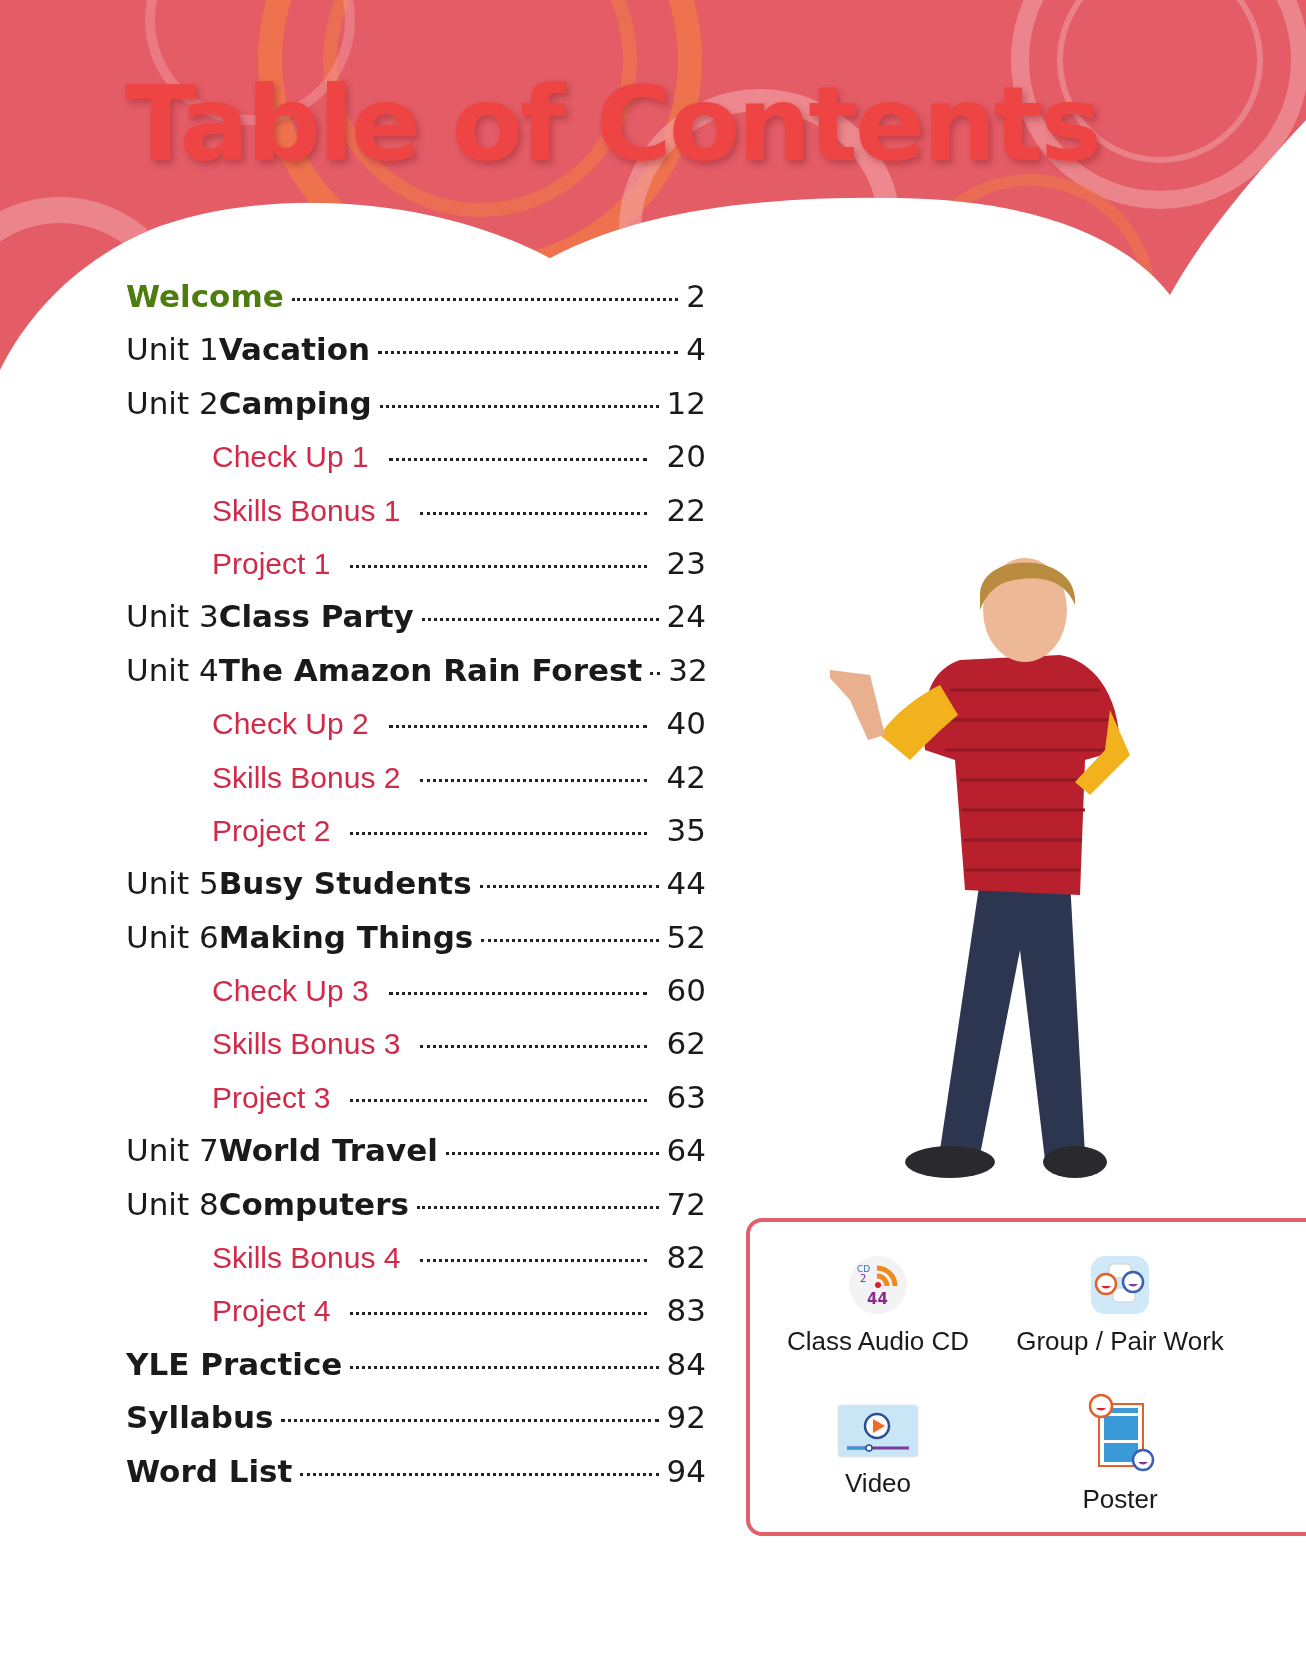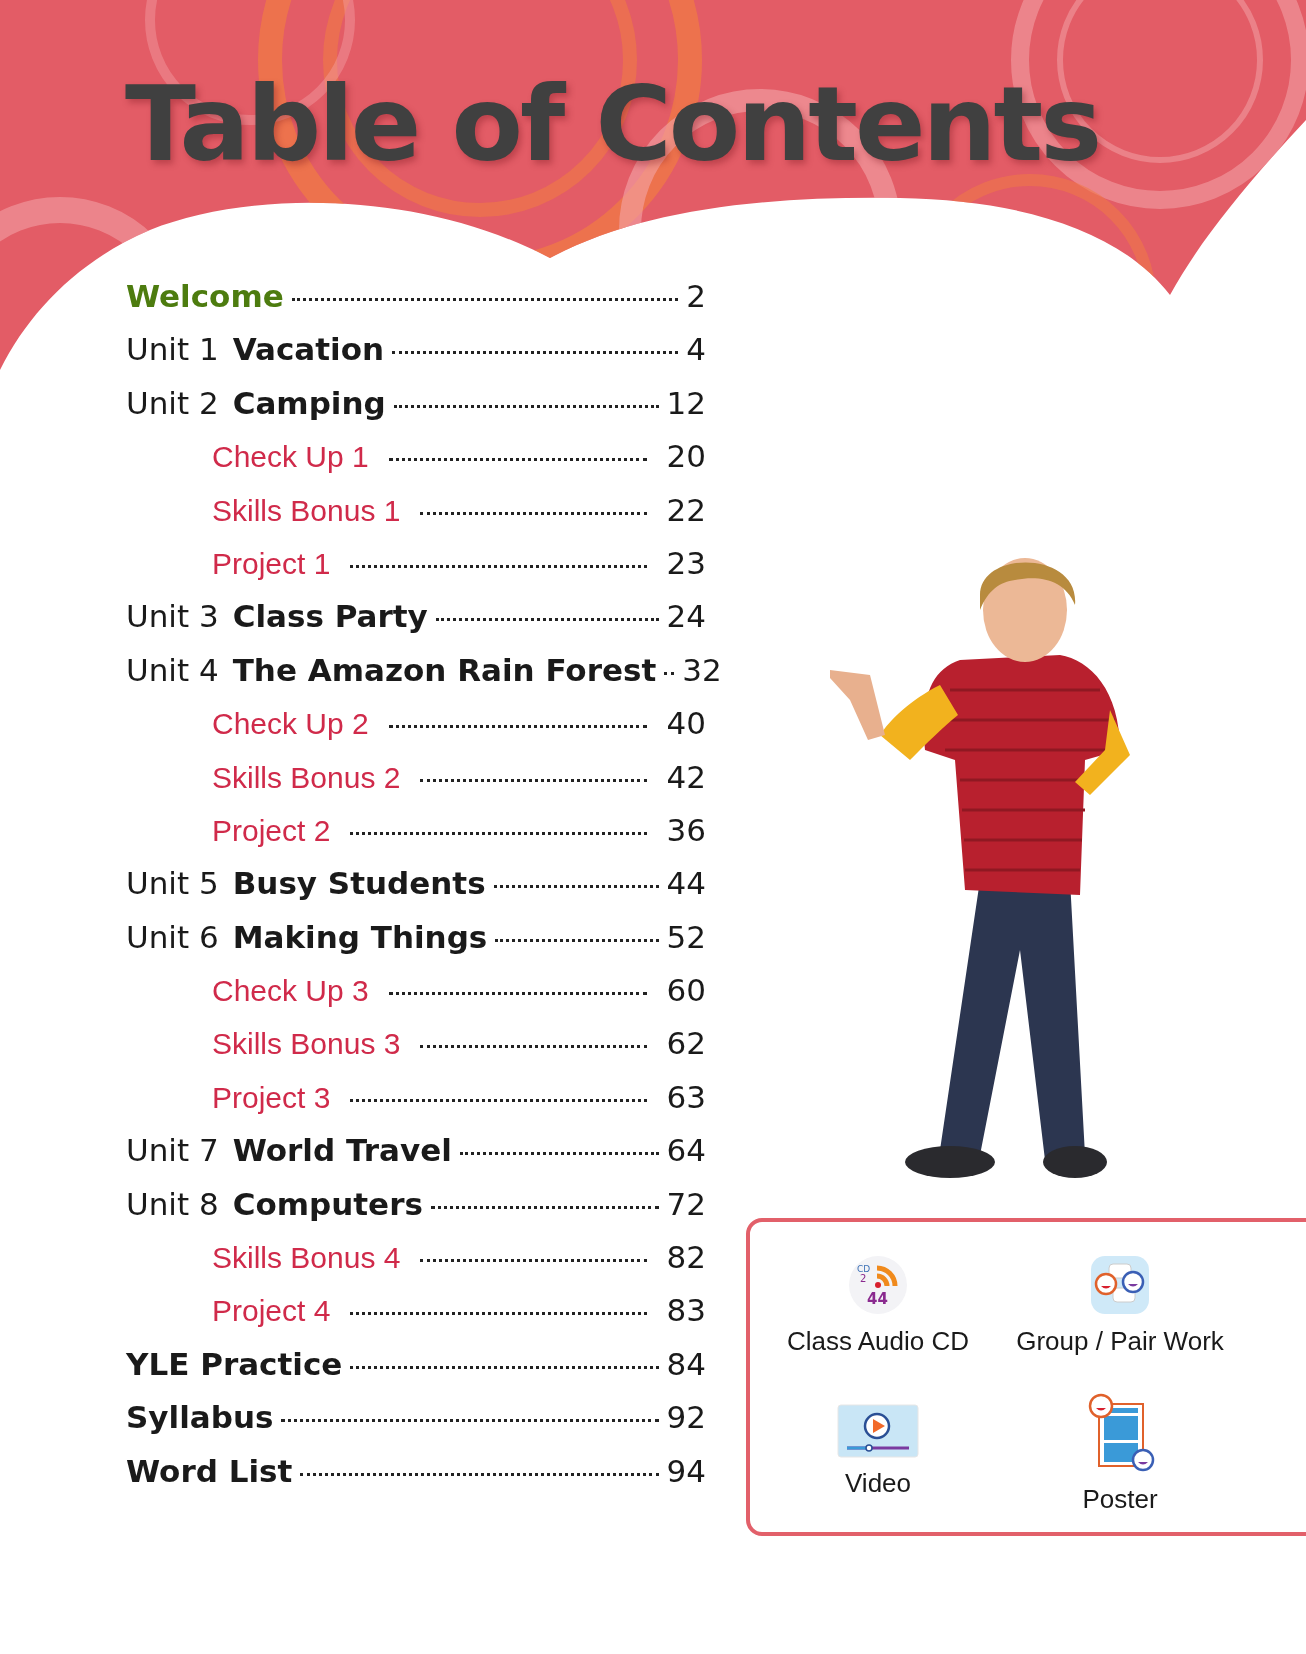--- a/index.html
+++ b/index.html
@@ -8,33 +8,33 @@
     background: #ffffff;
     font-family: "DejaVu Sans", sans-serif;
   }
   .banner {
     position: absolute; left: 0; top: 0; width: 1306px; height: 380px;
   }
   .banner svg { position: absolute; left: 0; top: 0; }
   .page-title {
     position: absolute; left: 125px; top: 62px;
     font-family: "DejaVu Sans", sans-serif; font-weight: bold;
-    font-size: 104px; color: #404040; letter-spacing: -3px;
+    font-size: 104px; color: #ef4444; letter-spacing: -3px;
     text-shadow: 3px 4px 6px rgba(120,20,30,0.35);
     margin: 0; line-height: 1.2;
   }
   .toc {
     position: absolute; left: 126px; top: 278px; width: 580px;
   }
   .toc-row {
     display: flex; align-items: baseline; height: 53.4px;
     font-size: 31px; color: #1a1a1a;
   }
   .toc-row.sub { padding-left: 86px; gap: 12px; }
-  .toc-row .unit { font-family: "DejaVu Sans", sans-serif; margin-right: 14px; white-space: nowrap; }
+  .toc-row .unit { font-family: "DejaVu Sans", sans-serif; white-space: nowrap; }
   .toc-row .title { font-weight: bold; white-space: nowrap; }
   .toc-row.sub .title { font-weight: normal; color: #d02a4a; font-family: "Liberation Sans", sans-serif; font-size: 30px; }
   .toc-row.welcome .title { color: #4d7c0f; }
   .toc-row .leader {
     flex: 1; margin: 0 8px; border-bottom: 3px dotted #222; transform: translateY(-6px); min-width: 10px;
   }
   .toc-row .page { font-family: "DejaVu Sans", sans-serif; white-space: nowrap; }
 
   .figure {
     position: absolute; left: 830px; top: 550px; width: 380px; height: 680px;
@@ -125,21 +125,21 @@
       <span class="page">40</span>
     </div>
   <div class="toc-row sub">
       <span class="title">Skills Bonus 2</span>
       <span class="leader"></span>
       <span class="page">42</span>
     </div>
   <div class="toc-row sub">
       <span class="title">Project 2</span>
       <span class="leader"></span>
-      <span class="page">36</span>
+      <span class="page">35</span>
     </div>
   <div class="toc-row">
       <span class="unit">Unit 5</span>
       <span class="title">Busy Students</span>
       <span class="leader"></span>
       <span class="page">44</span>
     </div>
   <div class="toc-row">
       <span class="unit">Unit 6</span>
       <span class="title">Making Things</span>

